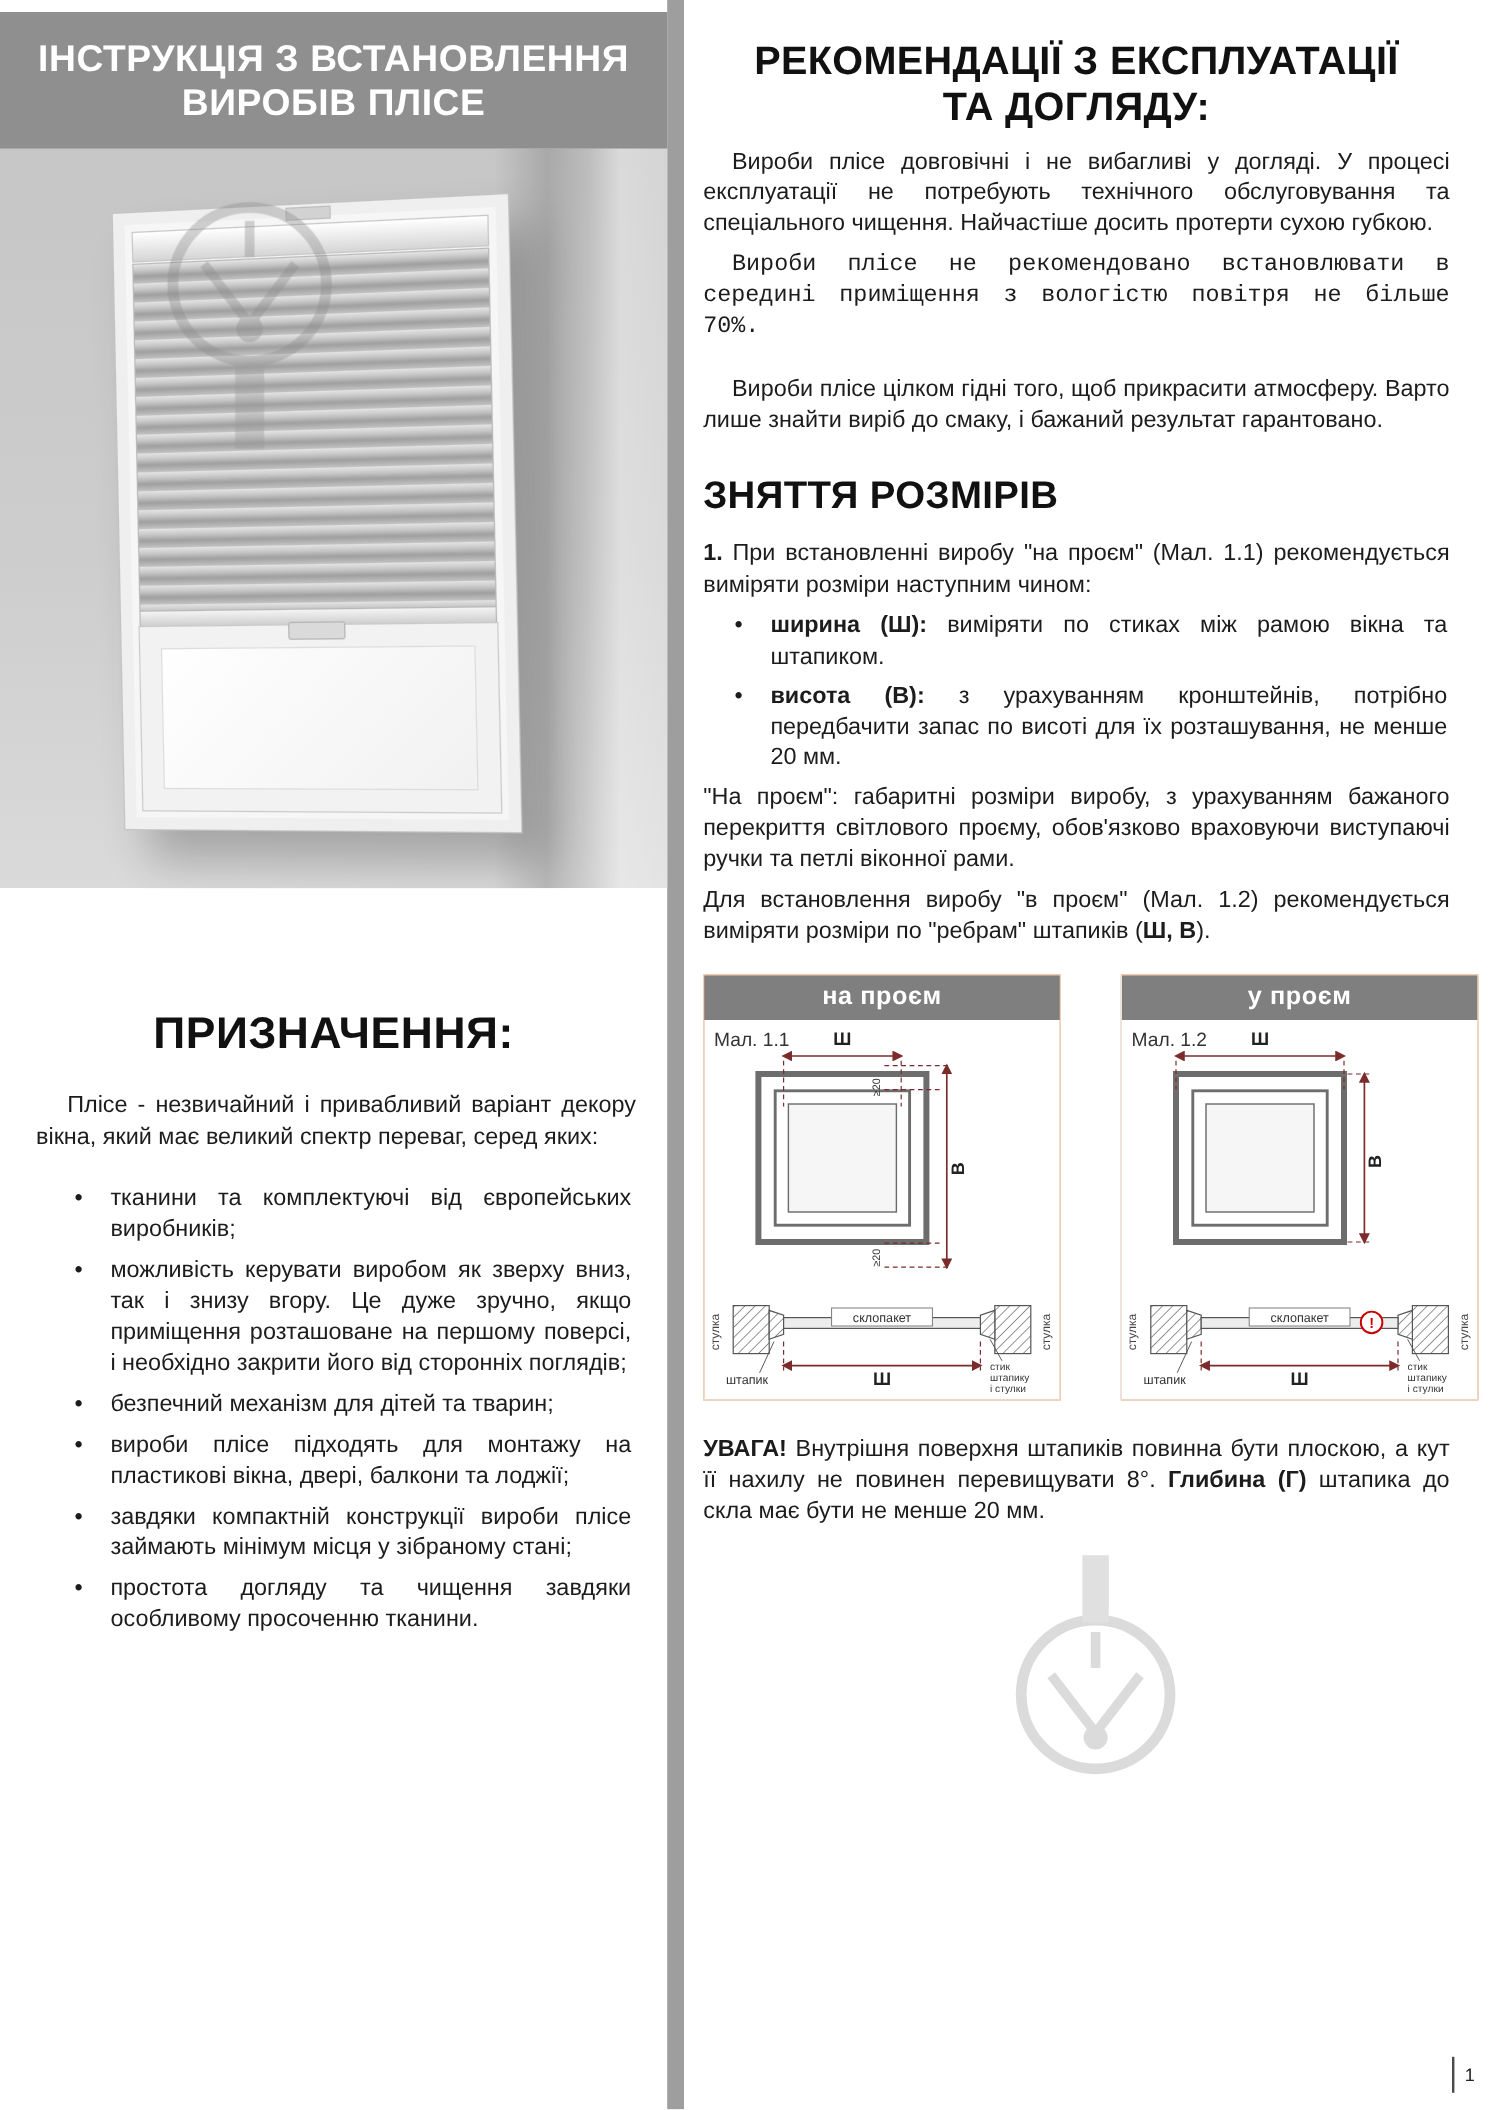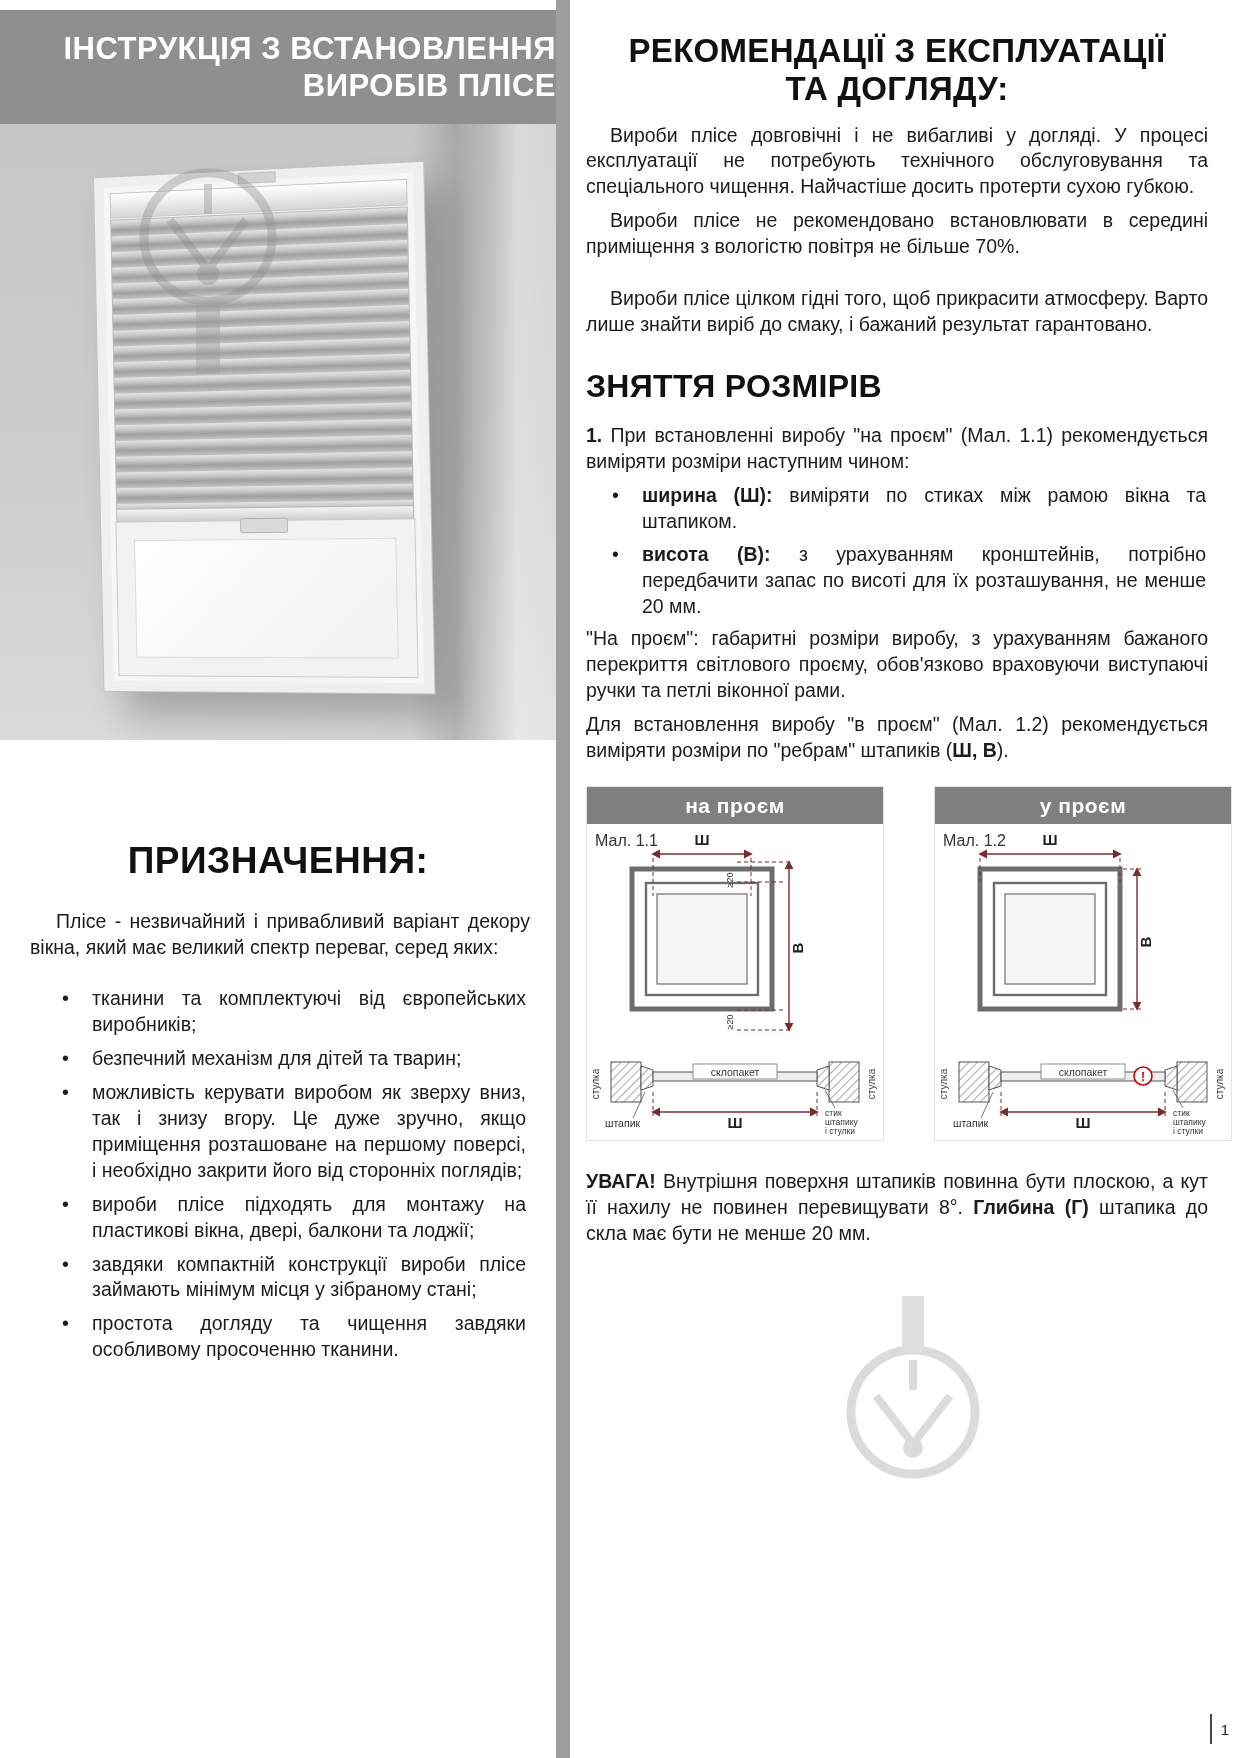--- a/index.html
+++ b/index.html
@@ -5,21 +5,21 @@
   html,body{margin:0;padding:0;background:#ffffff;}
   .page{position:relative;width:1245px;height:1758px;background:#ffffff;overflow:hidden;
         font-family:"Liberation Sans","DejaVu Sans",sans-serif;color:#1c1c1c;}
 
   
   .divider{position:absolute;left:556px;top:0;width:14px;height:1758px;background:#9e9e9e;}
 
   
   .left-col{position:absolute;left:0;top:0;width:556px;}
   .header-box{margin-top:10px;height:114px;background:#8f8f8f;color:#ffffff;
-              display:flex;flex-direction:column;justify-content:center;align-items:flex-end;
+              display:flex;flex-direction:column;justify-content:center;align-items:center;
               font-weight:700;font-size:31px;line-height:1.2;letter-spacing:.5px;text-align:center;}
   .illustration{position:relative;height:616px;overflow:hidden;
      background:
        linear-gradient(90deg, rgba(0,0,0,0) 0%, rgba(0,0,0,0) 74%, rgba(0,0,0,.15) 82%, rgba(0,0,0,.05) 88%, rgba(255,255,255,.35) 93%, rgba(255,255,255,.25) 100%),
        linear-gradient(180deg,#c6c6c6 0%,#cdcdcd 55%,#dadada 100%);}
   .window-wrap{position:absolute;left:95px;top:46px;width:332px;height:522px;
                transform:perspective(1100px) rotateY(-7deg) rotateZ(-1.2deg);
                background:#f6f6f6;border:10px solid #efefef;outline:1px solid #c2c2c2;
                box-shadow:20px 26px 36px rgba(0,0,0,.24);box-sizing:border-box;}
   .top-tab{position:absolute;top:-8px;left:50%;margin-left:-18px;width:36px;height:9px;background:#d2d2d2;border:1px solid #bdbdbd;}
@@ -41,21 +41,21 @@
   .lp{font-size:19.5px;line-height:1.34;text-align:justify;text-indent:26px;margin:0;}
   .left-bullets{list-style:none;margin:26px 0 0 0;padding:0 4px 0 62px;}
   .left-bullets li{position:relative;margin-bottom:8px;font-size:19.5px;line-height:1.33;text-align:justify;}
   .left-bullets li::before{content:"\2022";position:absolute;left:-30px;top:0;font-size:19.5px;}
 
   
   .right-col{position:absolute;left:580px;top:0;width:640px;box-sizing:border-box;padding:0 12px 0 6px;}
   .care-heading{margin:32px 0 14px 0;text-align:center;font-size:33px;font-weight:800;line-height:1.16;letter-spacing:.3px;color:#111;}
   .rp{font-size:19.5px;line-height:1.33;text-align:justify;margin:0 0 8px 0;}
   .rp.indent{text-indent:24px;}
-  .rp.gap-after{margin-bottom:26px;}
+  .rp.gap-after{margin-bottom:26px;font-family:Liberation Mono, monospace;}
   .measuring-heading{margin:30px 0 18px 0;text-align:left;font-size:32px;font-weight:800;letter-spacing:.3px;color:#111;}
   .right-bullets{list-style:none;margin:4px 0 4px 0;padding:0 2px 0 56px;}
   .right-bullets li{position:relative;margin-bottom:7px;font-size:19.5px;line-height:1.33;text-align:justify;}
   .right-bullets li::before{content:"\2022";position:absolute;left:-30px;top:0;}
   b{font-weight:700;}
 
   .diagrams{display:flex;gap:50px;margin-top:22px;position:relative;z-index:1;}
   .diagram{width:296px;border:1px solid #e3e3e3;background:#f97316;}
   .diagram-header{height:37px;background:#7f7f7f;color:#fff;font-weight:700;font-size:21px;
                   display:flex;align-items:center;justify-content:center;letter-spacing:.5px;}
@@ -110,22 +110,22 @@
         <rect x="78" y="162" width="24" height="70" fill="#9a9a9a"></rect>
       </svg>
     </div>
 
     <div class="purpose-heading">ПРИЗНАЧЕННЯ:</div>
 
     <div class="left-text">
       <p class="lp">Плісе - незвичайний і привабливий варіант декору вікна, який має великий спектр переваг, серед яких:</p>
       <ul class="left-bullets">
         <li>тканини та комплектуючі від європейських виробників;</li>
+        <li>можливість керувати виробом як зверху вниз, так і знизу вгору. Це дуже зручно, якщо приміщення розташоване на першому поверсі, і необхідно закрити його від сторонніх поглядів;</li>
         <li>безпечний механізм для дітей та тварин;</li>
-        <li>можливість керувати виробом як зверху вниз, так і знизу вгору. Це дуже зручно, якщо приміщення розташоване на першому поверсі, і необхідно закрити його від сторонніх поглядів;</li>
         <li>вироби плісе підходять для монтажу на пластикові вікна, двері, балкони та лоджії;</li>
         <li>завдяки компактній конструкції вироби плісе займають мінімум місця у зібраному стані;</li>
         <li>простота догляду та чищення завдяки особливому просоченню тканини.</li>
       </ul>
     </div>
   </div>
 
   <div class="right-col">
 
     <div class="care-heading">

